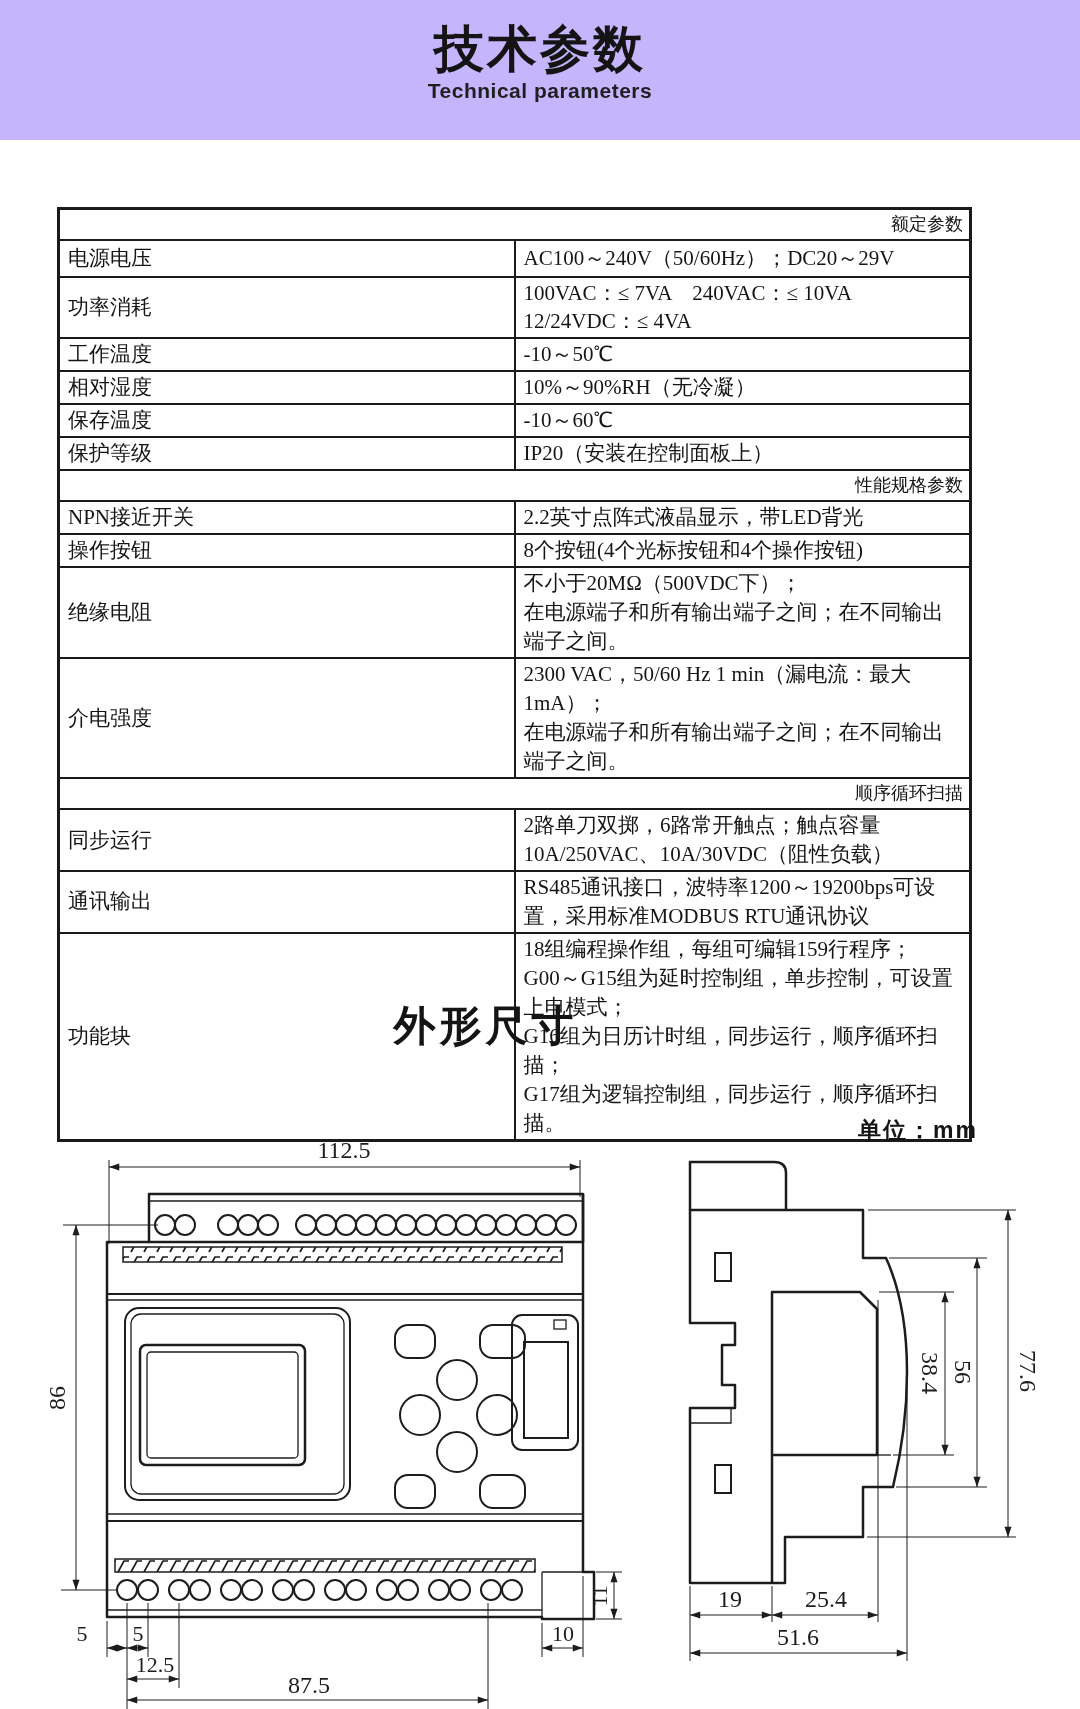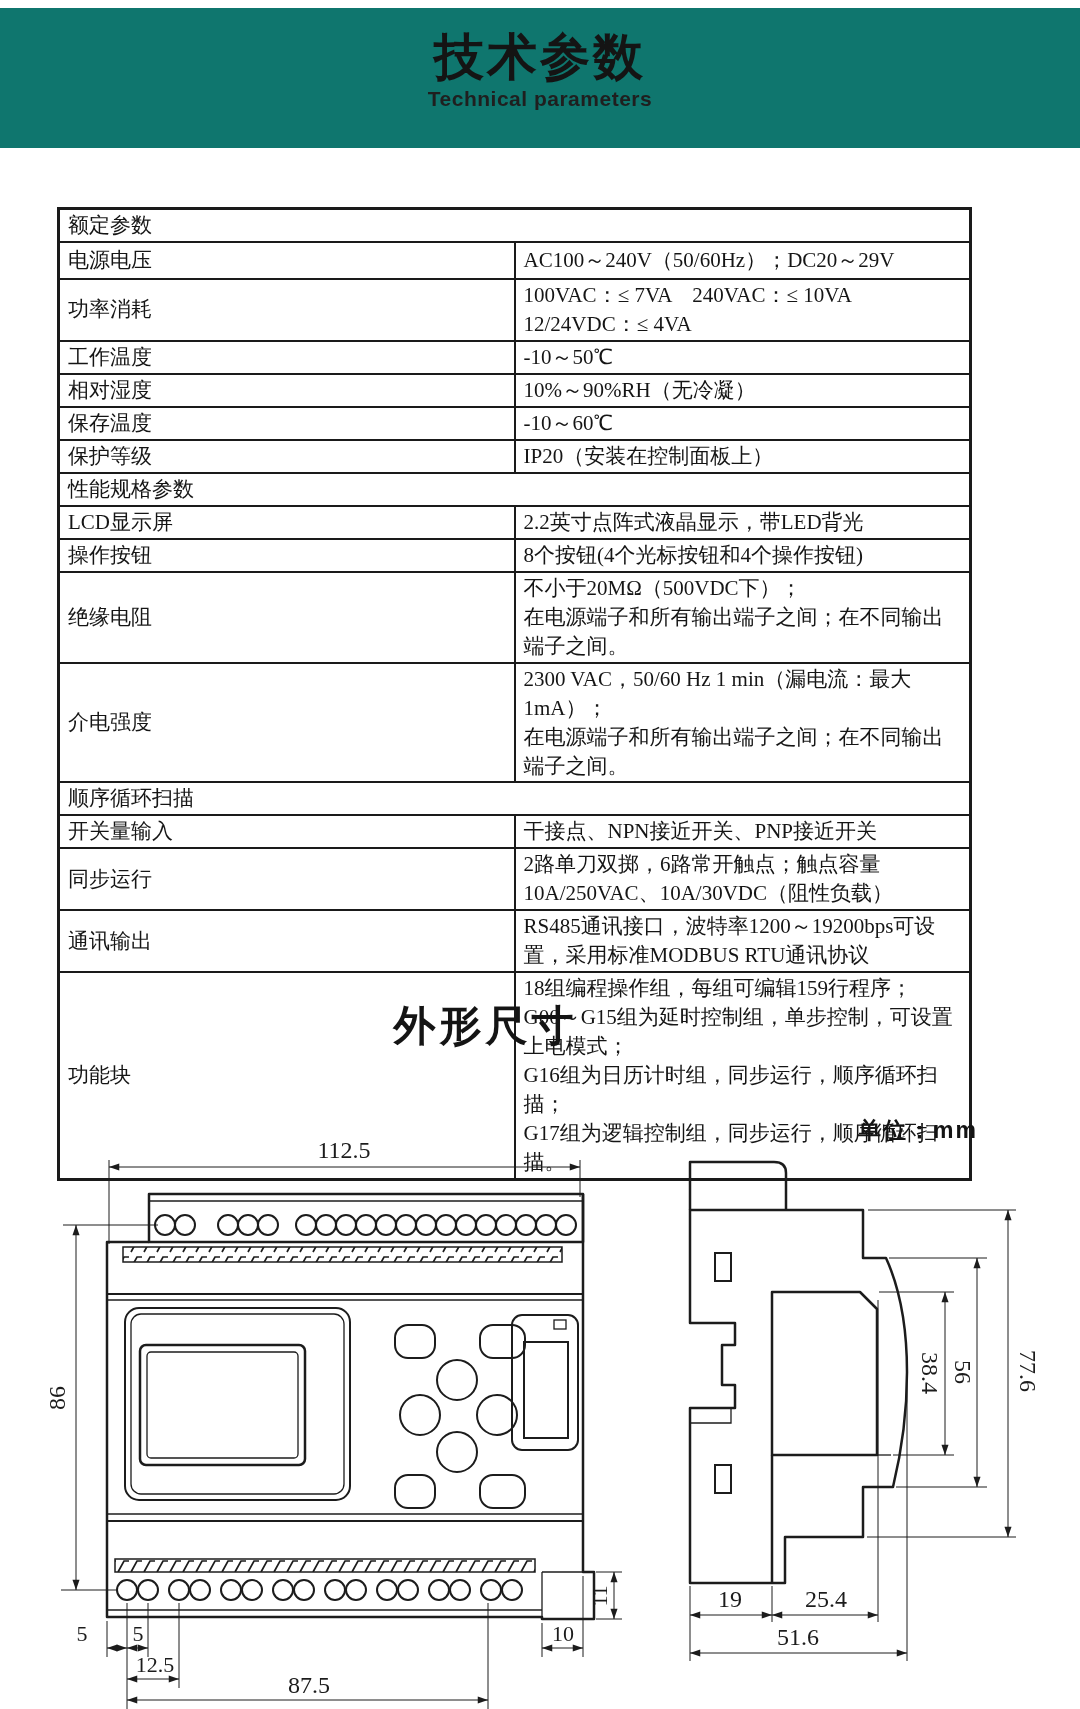--- a/index.html
+++ b/index.html
@@ -2,21 +2,21 @@
 <html><head>
 <meta charset="utf-8">
 <style>
   html,body{margin:0;padding:0;}
   body{
     width:1080px;height:1709px;position:relative;background:#ffffff;
     font-family:"Liberation Serif", serif;color:#1a1a1a;overflow:hidden;
   }
   .header-band{
     position:absolute;left:0;top:0;width:1080px;height:140px;
-    background:#0f766e;text-align:center;margin-top:8px;
+    background:#c4b5fd;text-align:center;
   }
   .title-wrap{width:980px;margin:0 auto;padding-top:22px;}
   .page-title{
     font-family:"Liberation Sans", sans-serif;font-weight:700;
     font-size:50px;letter-spacing:3px;color:#141414;line-height:1.1;
   }
   .page-subtitle{
     font-family:"Liberation Sans", sans-serif;font-weight:700;
     font-size:21px;color:#1f1f1f;margin-top:2px;letter-spacing:0.5px;
   }
@@ -25,21 +25,21 @@
     border-collapse:collapse;table-layout:fixed;
     font-size:21px;color:#151515;
   }
   table.specs td{
     border:2px solid #1a1a1a;vertical-align:middle;
     padding:1px 6px 1px 8px;line-height:1.38;
   }
   table.specs{border:3px solid #1a1a1a;}
   td.lbl{width:148px;}
   td.val{padding-left:16px;white-space:pre-wrap;}
-  td.section{font-size:21px;}
+  td.section{font-size:18px;text-align:right;}
   tr.h-section{height:31px;}
   tr.h-n{height:29px;}
   tr.h-power{height:37px;}
   tr.h-2l{height:59px;}
   tr.h-4l{height:152px;}
   .section2-title{
     position:absolute;left:0;top:998px;width:971px;text-align:center;
     font-family:"Liberation Sans", sans-serif;font-weight:700;
     font-size:42px;letter-spacing:4px;color:#141414;
   }
@@ -88,43 +88,39 @@
         <td class="val">-10～60℃</td>
       </tr>
   <tr class="h-n">
         <td class="lbl">保护等级</td>
         <td class="val">IP20（安装在控制面板上）</td>
       </tr>
   <tr class="h-section">
         <td class="section" colspan="2">性能规格参数</td>
       </tr>
   <tr class="h-n">
-        <td class="lbl">LCD显示屏</td>
+        <td class="lbl">NPN接近开关</td>
         <td class="val">2.2英寸点阵式液晶显示，带LED背光</td>
       </tr>
   <tr class="h-n">
         <td class="lbl">操作按钮</td>
         <td class="val">8个按钮(4个光标按钮和4个操作按钮)</td>
       </tr>
   <tr class="h-2l">
         <td class="lbl">绝缘电阻</td>
         <td class="val">不小于20MΩ（500VDC下）；
 在电源端子和所有输出端子之间；在不同输出端子之间。</td>
       </tr>
   <tr class="h-2l">
         <td class="lbl">介电强度</td>
         <td class="val">2300 VAC，50/60 Hz 1 min（漏电流：最大1mA）；
 在电源端子和所有输出端子之间；在不同输出端子之间。</td>
       </tr>
   <tr class="h-section">
         <td class="section" colspan="2">顺序循环扫描</td>
-      </tr>
-  <tr class="h-n">
-        <td class="lbl">开关量输入</td>
-        <td class="val">干接点、NPN接近开关、PNP接近开关</td>
       </tr>
   <tr class="h-n">
         <td class="lbl">同步运行</td>
         <td class="val">2路单刀双掷，6路常开触点；触点容量10A/250VAC、10A/30VDC（阻性负载）</td>
       </tr>
   <tr class="h-n">
         <td class="lbl">通讯输出</td>
         <td class="val">RS485通讯接口，波特率1200～19200bps可设置，采用标准MODBUS RTU通讯协议</td>
       </tr>
   <tr class="h-4l">

